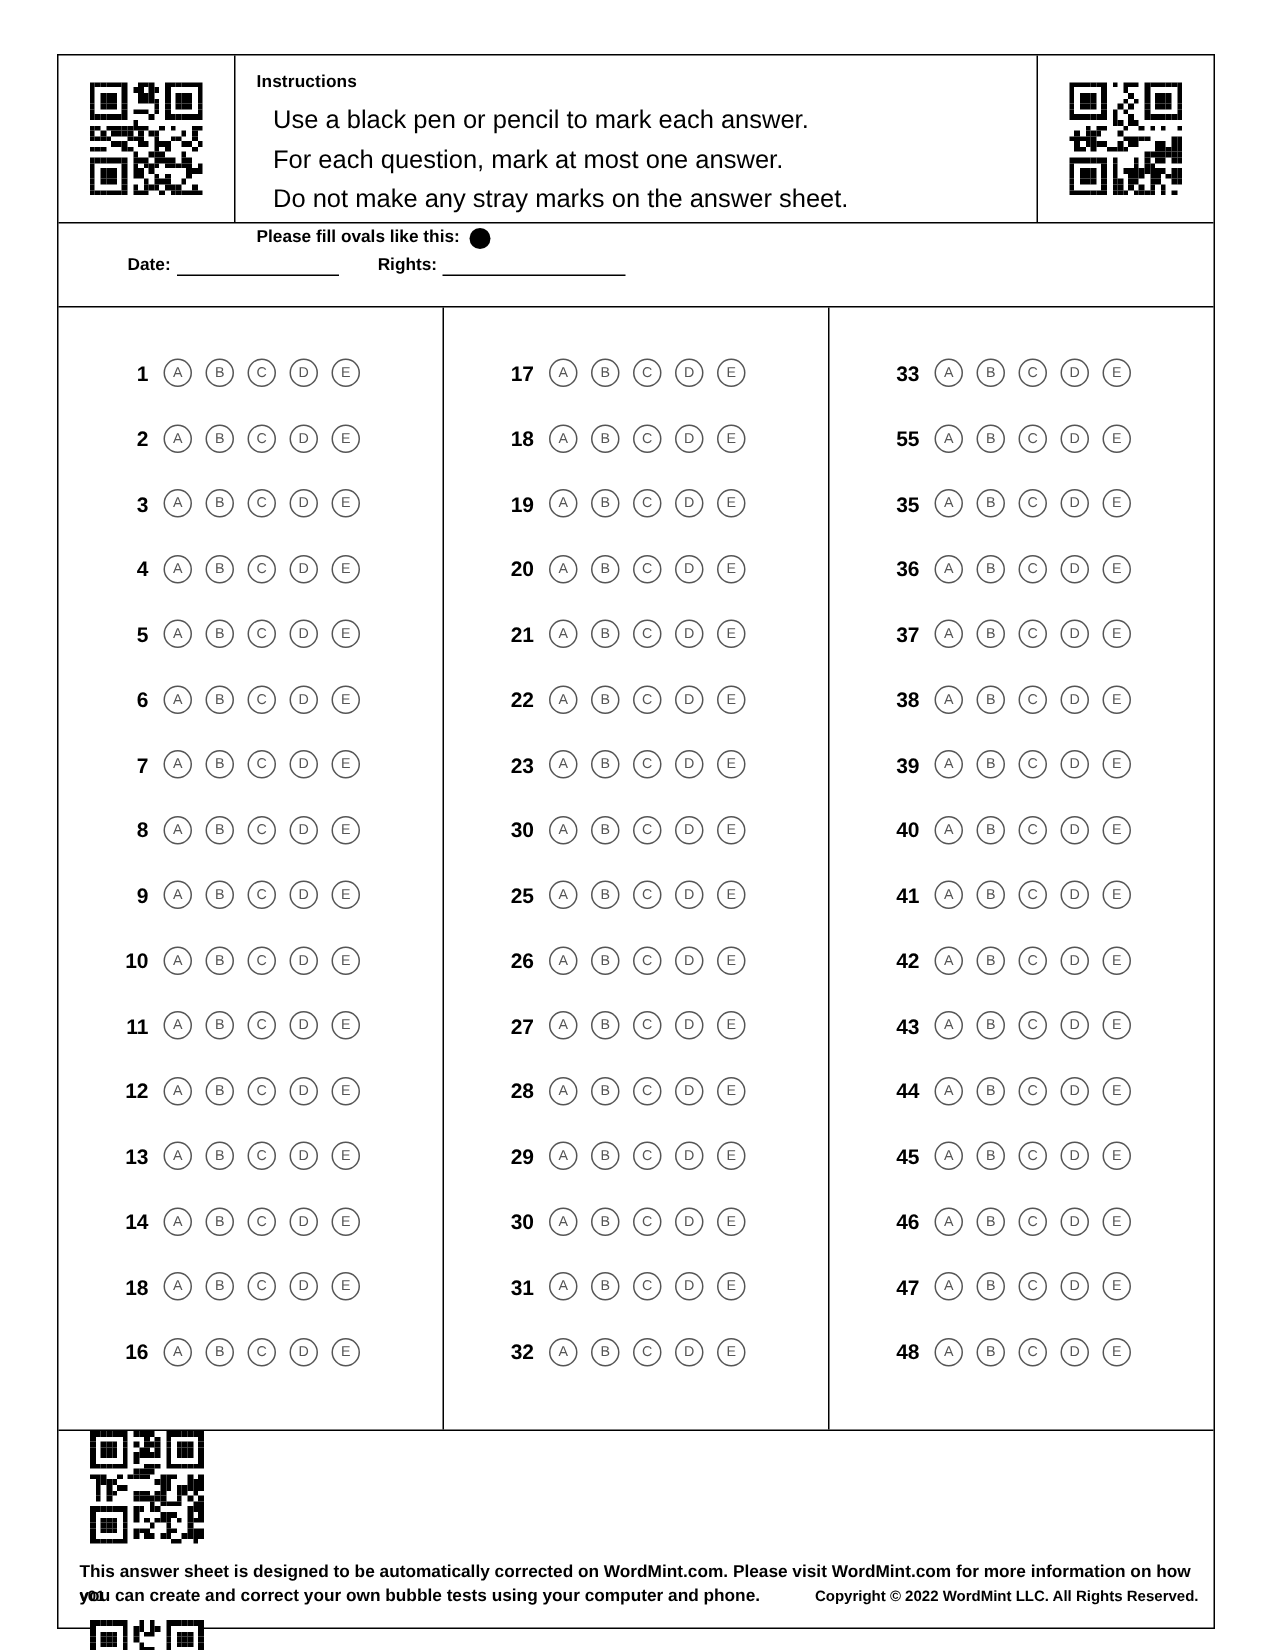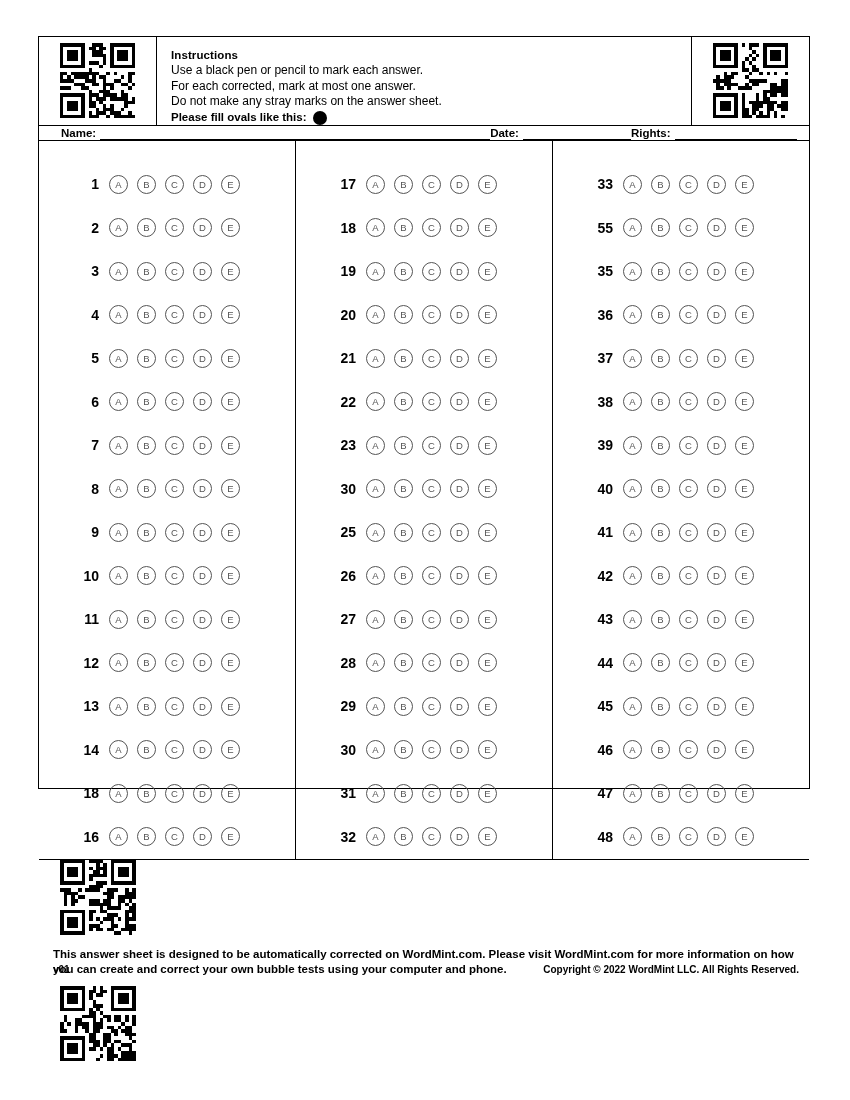--- a/index.html
+++ b/index.html
@@ -13,21 +13,21 @@
     font-family: "Liberation Sans", sans-serif;
     color: #000;
     position: relative;
   }
 
   .sheet {
     position: absolute;
     left: 38px;
     top: 36px;
     width: 772px;
-    height: 753px;
+    height: 1050px;
     border: 1.5px solid #000;
     box-sizing: border-box;
     display: flex;
     flex-direction: column;
   }
 
   
   .header {
     display: flex;
     height: 112px;
@@ -49,22 +49,22 @@
     padding: 12px 0 0 14px;
     box-sizing: border-box;
   }
   .instructions h2 {
     font-size: 11.5px;
     font-weight: bold;
     margin: 0 0 2px 0;
     letter-spacing: .1px;
   }
   .instructions p {
-    font-size: 12px;
-    margin: 0;
+    font-size: 17px;
+    margin: 11px;
     line-height: 15.5px;
   }
   .fill-line {
     display: flex;
     gap: 6px;
     font-size: 11.5px;
     font-weight: bold;
     margin-top: 1px;
   }
   .filled-oval {
@@ -631,21 +631,21 @@
           <i class="on"></i>
           <i class="on"></i>
           <i class="on"></i>
           <i class="on"></i>
           <i class="on"></i>
         </div>
     </div>
     <div class="instructions">
       <h2>Instructions</h2>
       <p>Use a black pen or pencil to mark each answer.</p>
-      <p>For each corrected, mark at most one answer.</p>
+      <p>For each question, mark at most one answer.</p>
       <p>Do not make any stray marks on the answer sheet.</p>
       <div class="fill-line">
         <span>Please fill ovals like this:</span>
         <span class="filled-oval"></span>
       </div>
     </div>
     <div class="qr-cell right">
       <div class="qr" id="qr-tr" style="grid-template-columns: repeat(21, 3.6px); grid-template-rows: repeat(21, 3.6px);">
           <i class="on"></i>
           <i class="on"></i>
@@ -1086,24 +1086,20 @@
           <i></i>
           <i class="on"></i>
           <i></i>
           <i class="on"></i>
           <i></i>
         </div>
     </div>
   </div>
 
   <div class="name-row">
-    <div class="field">
-      <span class="lbl">Name:</span>
-      <span class="rule name"></span>
-    </div>
     <div class="gap-a"></div>
     <div class="field">
       <span class="lbl">Date:</span>
       <span class="rule date"></span>
     </div>
     <div class="gap-b"></div>
     <div class="field">
       <span class="lbl">Rights:</span>
       <span class="rule period"></span>
     </div>

